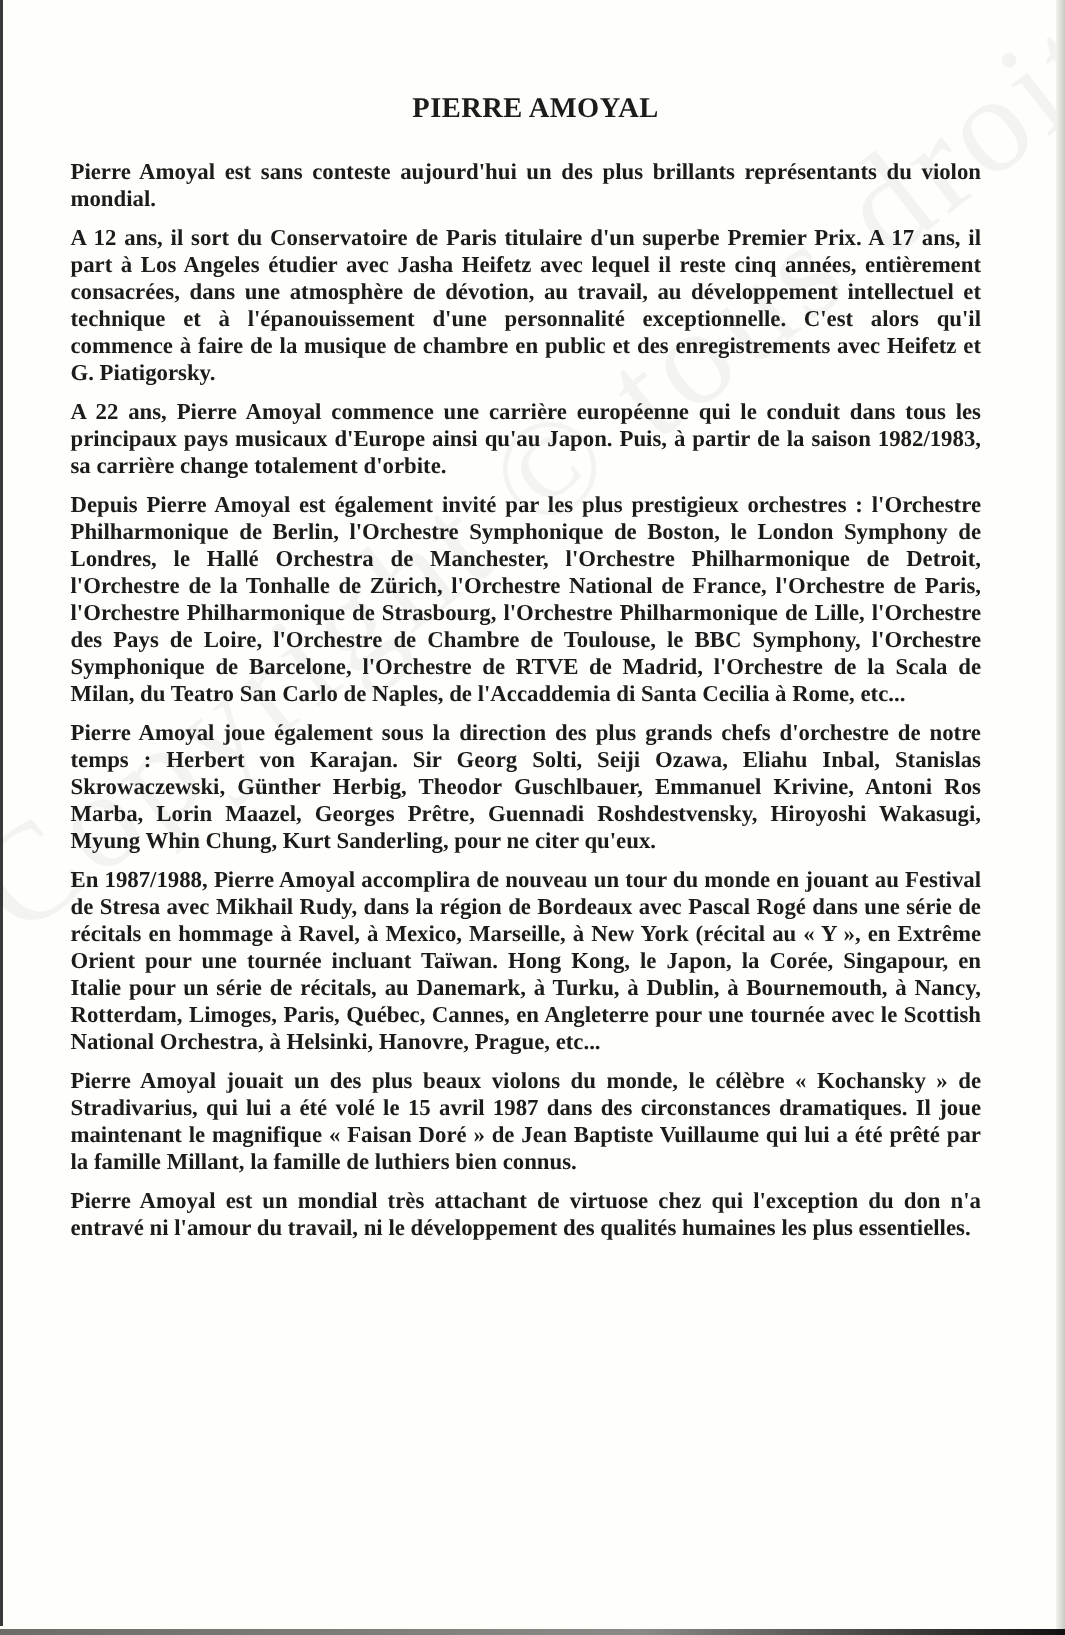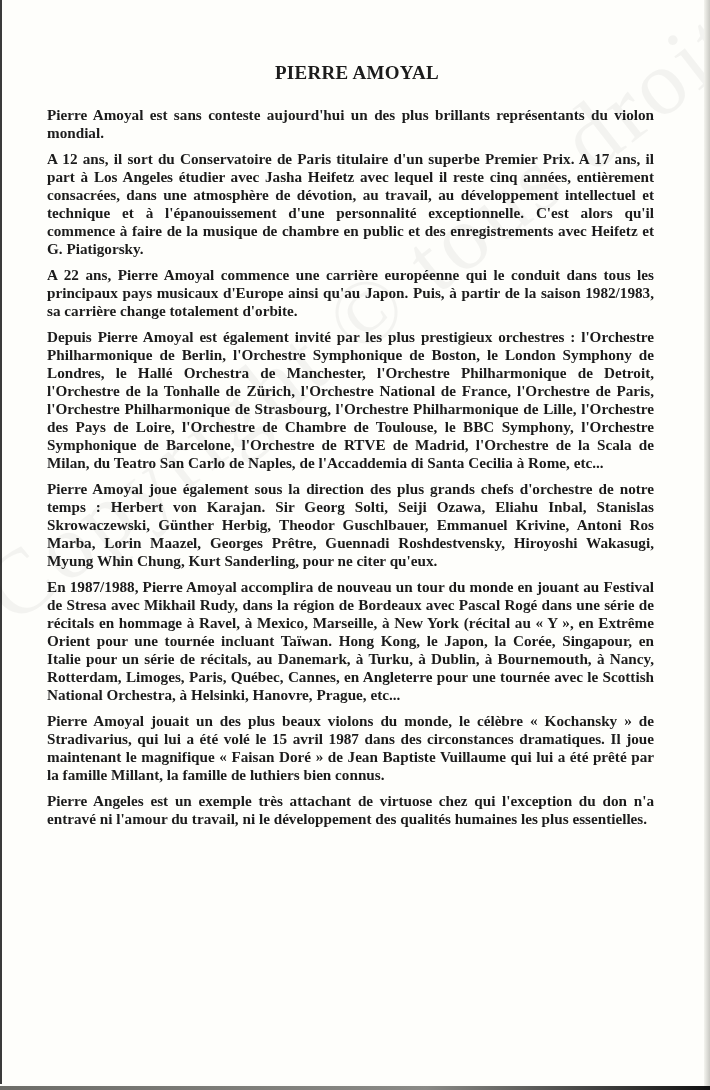--- a/index.html
+++ b/index.html
@@ -58,17 +58,17 @@
   <h1 class="title" style="margin:0;">PIERRE AMOYAL</h1>
 
   <div class="content">
     <p>Pierre Amoyal est sans conteste aujourd'hui un des plus brillants représentants du violon mondial.</p>
     <p>A 12 ans, il sort du Conservatoire de Paris titulaire d'un superbe Premier Prix. A 17 ans, il part à Los Angeles étudier avec Jasha Heifetz avec lequel il reste cinq années, entiè­rement consacrées, dans une atmosphère de dévotion, au travail, au développement intellectuel et technique et à l'épanouissement d'une personnalité exceptionnelle. C'est alors qu'il commence à faire de la musique de chambre en public et des enregistrements avec Heifetz et G. Piatigorsky.</p>
     <p>A 22 ans, Pierre Amoyal commence une carrière européenne qui le conduit dans tous les principaux pays musicaux d'Europe ainsi qu'au Japon. Puis, à partir de la saison 1982/1983, sa carrière change totalement d'orbite.</p>
     <p>Depuis Pierre Amoyal est également invité par les plus prestigieux orchestres : l'Orches­tre Philharmonique de Berlin, l'Orchestre Symphonique de Boston, le London Symphony de Londres, le Hallé Orchestra de Manchester, l'Orchestre Philharmonique de Detroit, l'Orchestre de la Tonhalle de Zürich, l'Orchestre National de France, l'Orchestre de Paris, l'Orchestre Philharmonique de Strasbourg, l'Orchestre Philharmonique de Lille, l'Orchestre des Pays de Loire, l'Orchestre de Chambre de Toulouse, le BBC Symphony, l'Orchestre Symphonique de Barcelone, l'Orchestre de RTVE de Madrid, l'Orchestre de la Scala de Milan, du Teatro San Carlo de Naples, de l'Accaddemia di Santa Cecilia à Rome, etc...</p>
     <p>Pierre Amoyal joue également sous la direction des plus grands chefs d'orchestre de notre temps : Herbert von Karajan. Sir Georg Solti, Seiji Ozawa, Eliahu Inbal, Stanislas Skrowaczewski, Günther Herbig, Theodor Guschlbauer, Emmanuel Krivine, Antoni Ros Marba, Lorin Maazel, Georges Prêtre, Guennadi Roshdestvensky, Hiroyoshi Waka­sugi, Myung Whin Chung, Kurt Sanderling, pour ne citer qu'eux.</p>
     <p>En 1987/1988, Pierre Amoyal accomplira de nouveau un tour du monde en jouant au Festival de Stresa avec Mikhail Rudy, dans la région de Bordeaux avec Pascal Rogé dans une série de récitals en hommage à Ravel, à Mexico, Marseille, à New York (récital au « Y », en Extrême Orient pour une tournée incluant Taïwan. Hong Kong, le Japon, la Corée, Singapour, en Italie pour un série de récitals, au Danemark, à Turku, à Dublin, à Bournemouth, à Nancy, Rotterdam, Limoges, Paris, Québec, Cannes, en Angleterre pour une tournée avec le Scottish National Orchestra, à Helsinki, Hanovre, Prague, etc...</p>
     <p>Pierre Amoyal jouait un des plus beaux violons du monde, le célèbre « Kochansky » de Stradivarius, qui lui a été volé le 15 avril 1987 dans des circonstances dramatiques. Il joue maintenant le magnifique « Faisan Doré » de Jean Baptiste Vuillaume qui lui a été prêté par la famille Millant, la famille de luthiers bien connus.</p>
-    <p>Pierre Angeles est un exemple très attachant de virtuose chez qui l'exception du don n'a entravé ni l'amour du travail, ni le développement des qualités humaines les plus essen­tielles.</p>
+    <p>Pierre Amoyal est un mondial très attachant de virtuose chez qui l'exception du don n'a entravé ni l'amour du travail, ni le développement des qualités humaines les plus essen­tielles.</p>
   </div>
 </div>
 <div class="right-edge"></div>
 <div class="bottom-edge"></div>
 
 </body></html>

